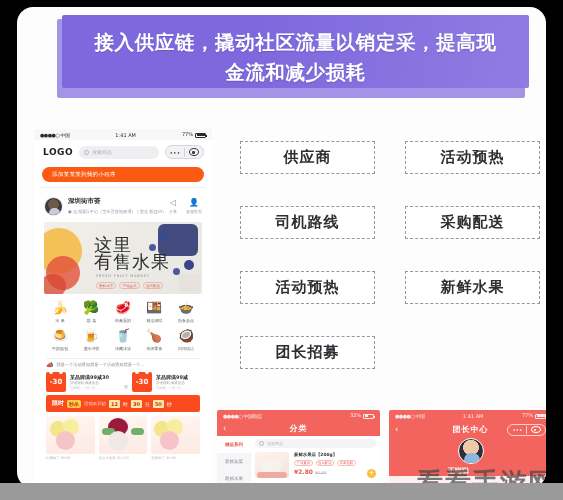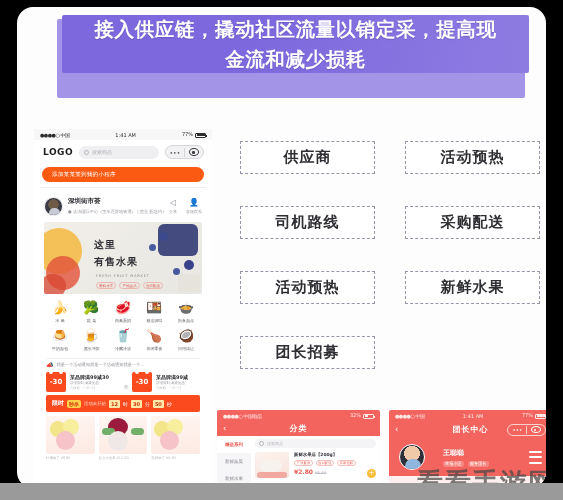--- a/index.html
+++ b/index.html
@@ -20,24 +20,24 @@
     background:#9a9a9a;
   }
 
   
   #banner-wrap{ position:absolute; left:40px; top:8px; width:472px; height:83px; }
   #banner-shadow{
     position:absolute; left:0; top:4px; width:468px; height:79px;
     background:#a394e8; border-radius:2px;
   }
   #banner{
-    position:absolute; left:5px; top:0px; width:467px; height:58px;
+    position:absolute; left:5px; top:0px; width:467px; height:73px;
     background:linear-gradient(100deg,#7d69dd 0%,#7d69dd 42%,#8f7ce2 100%);
     border-radius:2px;
-    display:flex; flex-direction:column; align-items:center; justify-content:flex-start;
+    display:flex; flex-direction:column; align-items:center; justify-content:flex-end;
   }
   .banner-line{
     color:#ffffff; font-weight:bold; font-size:19.5px; letter-spacing:.6px;
     line-height:30px; white-space:nowrap; text-shadow:0 1px 1px rgba(60,40,130,.28);
   }
 
   
   #feature-grid{
     position:absolute; left:223px; top:128px; width:300px; height:240px;
     display:grid; grid-template-columns:1fr 1fr; grid-template-rows:repeat(4,1fr);
@@ -96,22 +96,22 @@
   .pm-shopname{ font-size:6.5px; font-weight:bold; color:#2b2b31; }
   .pm-shopmeta{ font-size:4.2px; color:#9a9aa3; margin-top:2.5px; white-space:nowrap; overflow:hidden; }
   .pm-acts{ display:flex; gap:9px; padding-top:2px; }
   .pm-act{ display:flex; flex-direction:column; align-items:center; gap:2px; }
   .pm-act-ico{ font-size:8px; color:#8d8d96; line-height:8px; }
   .pm-act-lbl{ font-size:4px; color:#a6a6ae; }
 
   .pm-hero{ margin:2px 4px 0; height:72px; border-radius:2px; position:relative; overflow:hidden;
      background:linear-gradient(135deg,#f2efe9 0%,#eceae4 55%,#e9e7e3 100%); }
   .hero-blob{ position:absolute; border-radius:50%; }
-  .hero-title{ position:absolute; left:50px; top:14px; color:#2d2d33; font-weight:bold;
-     font-size:10px; line-height:17px; letter-spacing:1px; }
+  .hero-title{ position:absolute; left:50px; top:14px; color:#2d2d33; font-weight:normal;
+     font-size:18px; line-height:17px; letter-spacing:1px; }
   .hero-sub{ position:absolute; left:52px; top:52px; font-size:3.6px; color:#8b8b92; letter-spacing:.8px;}
   .hero-tagrow{ position:absolute; left:52px; top:60px; display:flex; gap:3px; }
   .hero-tag{ font-size:3.6px; color:#e0574c; border:.5px solid #edb5b0; border-radius:4px; padding:.5px 2px;}
 
   .pm-cats{ padding:5px 5px 2px; }
   .cat-row{ display:flex; justify-content:space-between; margin-bottom:4px; }
   .cat{ width:30px; display:flex; flex-direction:column; align-items:center; gap:2px; }
   .cat-ico{ width:20px;height:17px; display:flex;align-items:center;justify-content:center;
      font-size:13px; line-height:1; }
   .cat-lbl{ font-size:4px; color:#63636b; white-space:nowrap; }
@@ -186,22 +186,22 @@
   .ld-title b{ color:#fff; font-size:8px; letter-spacing:1px; }
   .ld-back{ position:absolute; left:6px; color:#fff; font-size:8px; }
   .ld-caps{ position:absolute; right:6px; display:flex; align-items:center; height:12px;
      border:.8px solid rgba(255,255,255,.7); border-radius:7px; }
   .ld-caps span{ padding:0 4px; font-size:5.5px; color:#fff; }
   .ld-caps .divider{ width:.8px; height:8px; background:rgba(255,255,255,.7); padding:0;}
   .ld-caps .target{ width:7px;height:7px;border:1px solid #fff;border-radius:50%;margin:0 4px;
      position:relative;}
   .ld-caps .target:after{content:"";position:absolute;left:1.8px;top:1.8px;width:2.2px;height:2.2px;
      background:#fff;border-radius:50%;}
-  .ld-profile{ background:#f2645d; height:38px; display:flex; align-items:center; gap:18px;
-     padding:0 10px; }
+  .ld-profile{ background:#f2645d; height:38px; display:flex; align-items:center; gap:2px;
+     padding:0 10px;flex-direction:column; }
   .ld-avatar{ width:26px;height:26px;border-radius:50%;border:1.2px solid #fff; flex:none;
      background:radial-gradient(circle at 50% 36%,#f0c9a8 0 40%,#2f2f3a 41% 100%); position:relative;
      overflow:hidden;}
   .ld-avatar:after{content:"";position:absolute;left:5px;bottom:0;width:16px;height:10px;
      background:#8fb6dd;border-radius:7px 7px 0 0;}
   .ld-info b{ display:block; font-size:7px; color:#fff; }
   .ld-sub{ display:flex; gap:4px; margin-top:3px; }
   .ld-sub i{ font-style:normal; font-size:4.2px; color:#fff; background:rgba(255,255,255,.22);
      border-radius:2px; padding:.5px 2px; }
   .ld-qr{ margin-left:auto; width:13px;height:13px; display:flex; flex-direction:column;

